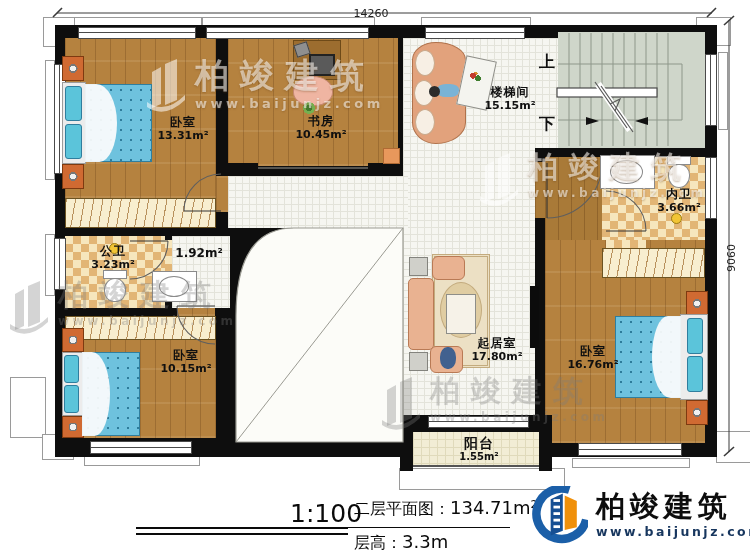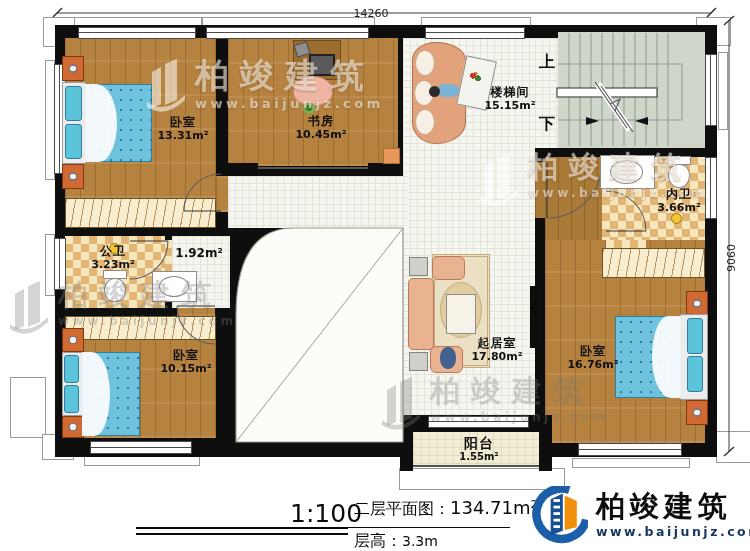--- a/index.html
+++ b/index.html
@@ -352,21 +352,21 @@
   <div class="abs dim" style="left:371px;top:13px;transform:translate(-50%,-50%);text-align:right;">14260</div>
   <div class="abs dim" style="left:731px;top:258px;transform:translate(-50%,-50%) rotate(-90deg);">9060</div>
 
   <div class="abs tb-scale" style="left:290px;top:499px;">1:100</div>
   <div class="abs tb-line" style="left:136px;top:527px;width:212px;height:2px;"></div>
   <div class="abs tb-line" style="left:136px;top:533px;width:212px;height:2px;"></div>
   <div class="abs tb-line" style="left:348px;top:527px;width:162px;height:1px;"></div>
   <div class="abs tb-small" style="left:354px;top:497px;">
     <span>二层平面图：</span><span style="font-size:18px;">134.71m²</span></div>
   <div class="abs tb-small" style="left:354px;top:531px;">
-    <span>层高：</span><span style="font-size:14px;margin-top:18px;">3.3m</span></div>
+    <span>层高：</span><span style="font-size:18px;margin-top:18px;">3.3m</span></div>
 
   <div class="abs brand" style="left:532px;top:486px;">
     <svg width="56" height="58" viewBox="0 0 60 62">
       <path d="M40 4 A27 27 0 1 0 58 36" fill="none" stroke="#1b5fa8" stroke-width="9"></path>
       <polygon points="20,14 33,8 33,48 20,53" fill="#164f93"></polygon>
       <g fill="#fff">
           <rect x="23" y="14" width="7" height="3"></rect>
           <rect x="23" y="21" width="7" height="3"></rect>
           <rect x="23" y="28" width="7" height="3"></rect>
           <rect x="23" y="35" width="7" height="3"></rect>

